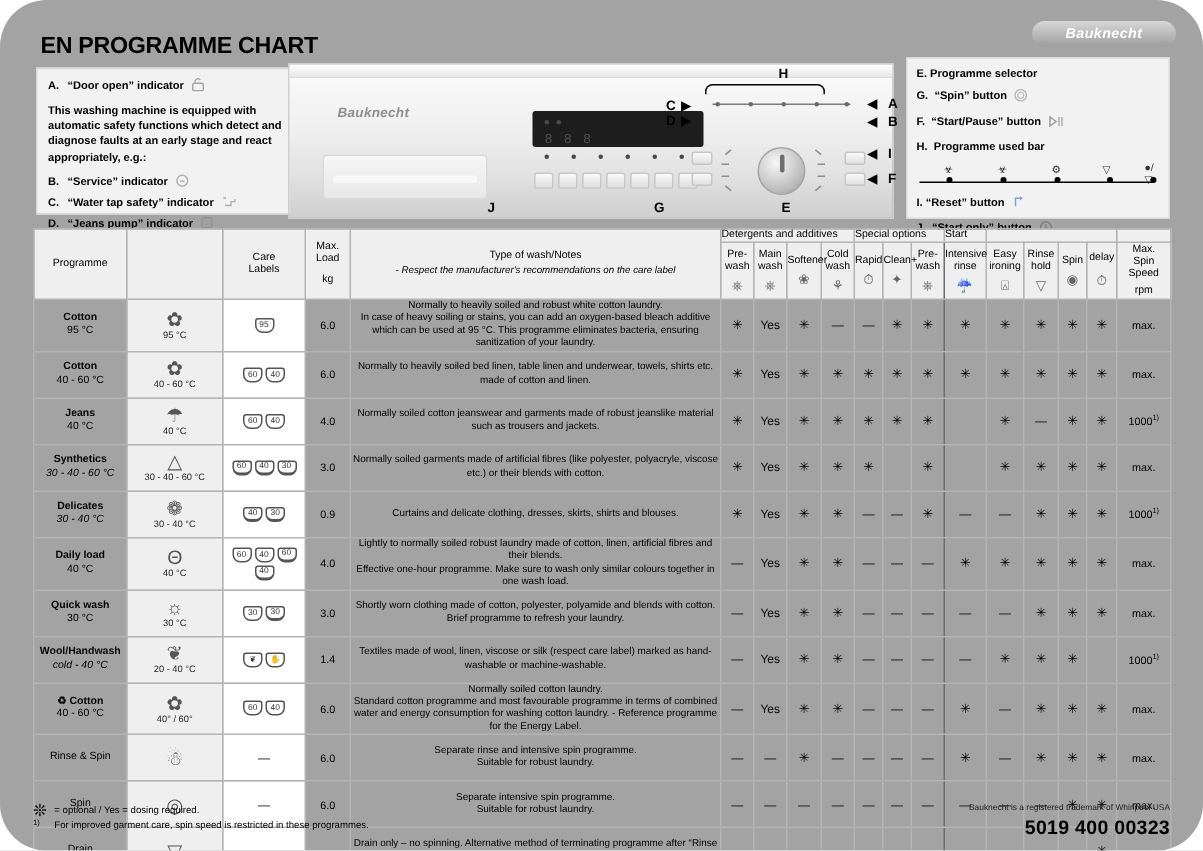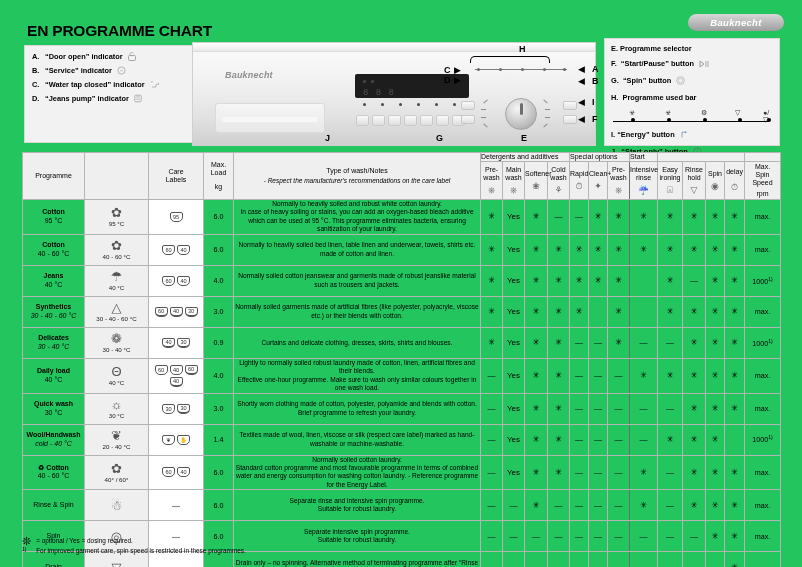--- a/index.html
+++ b/index.html
@@ -5,22 +5,23 @@
   * { box-sizing: border-box; }
   html, body {
     margin: 0; padding: 0;
     background: #ffffff;
     font-family: "Liberation Sans", sans-serif;
   }
   #page {
     position: relative;
     width: 802px;
     height: 567px;
-    background: #22c55e;
+    background: #a3a3a3;
     overflow: hidden;
+    border-radius: 31px;
   }
 
   
   #header-band {
     position: absolute;
     left: 0; top: 0; width: 802px; height: 152px;
   }
   #page-title {
     position: absolute;
     left: 27px; top: 22px;
@@ -305,38 +306,39 @@
           <span>“Door open” indicator</span>
           <span class="mini-ic">
             <svg width="8" height="9" viewBox="0 0 8 9">
                 <rect x="0.5" y="3.5" width="7" height="5" rx="1" fill="none" stroke="#777"></rect>
                 <path d="M2 3.5V2.3a2 2 0 0 1 3.6-1" fill="none" stroke="#777" stroke-width="0.9"></path>
               </svg>
           </span>
         </span>
       </div>
 
+      <div class="lg-note">This washing machine is equipped with automatic safety functions which detect and diagnose faults at an early stage and react appropriately, e.g.:</div>
 
       <div class="lg-row">
         <span class="lg-key">B.</span>
         <span class="lg-txt">
           <span>“Service” indicator</span>
           <span class="mini-ic">
             <svg width="9" height="9" viewBox="0 0 9 9">
                 <circle cx="4.5" cy="4.5" r="3.6" fill="none" stroke="#888"></circle>
                 <path d="M3 5.2c.8-.9 2.2-.9 3 0" fill="none" stroke="#888" stroke-width="0.8"></path>
               </svg>
           </span>
         </span>
       </div>
 
       <div class="lg-row">
         <span class="lg-key">C.</span>
         <span class="lg-txt">
-          <span>“Water tap closed” indicator</span>
+          <span>“Water tap safety” indicator</span>
           <span class="mini-ic">
             <svg width="11" height="9" viewBox="0 0 11 9">
                 <path d="M2 7h4V4.4h2.6V2.6" fill="none" stroke="#888" stroke-width="0.9"></path>
                 <path d="M1 1.2l1.6 1.6M2.6 1.2L1 2.8" stroke="#999" stroke-width="0.8"></path>
               </svg>
           </span>
         </span>
       </div>
 
       <div class="lg-row">
@@ -425,36 +427,36 @@
     <div class="callout" style="left:325px; top:133px;">J</div>
     <div class="callout" style="left:436px; top:133px;">G</div>
     <div class="callout" style="left:521px; top:133px;">E</div>
 
     <div id="legend-right">
       <div class="rg-row">
         <span>E.</span>
         <span>Programme selector</span>
       </div>
       <div class="rg-row">
+        <span>G.</span>&nbsp;
+        <span>“Spin” button</span>
+        <span class="mini-ic">
+          <svg width="9" height="9" viewBox="0 0 9 9">
+              <circle cx="4.5" cy="4.5" r="3.8" fill="none" stroke="#999"></circle>
+              <circle cx="4.5" cy="4.5" r="2" fill="none" stroke="#999" stroke-width="0.7"></circle>
+            </svg>
+        </span>
+      </div>
+      <div class="rg-row">
         <span>F.</span>&nbsp;
         <span>“Start/Pause” button</span>
         <span class="mini-ic">
           <svg width="10" height="8" viewBox="0 0 10 8">
               <path d="M1 1l4 3-4 3z" fill="none" stroke="#666"></path>
               <path d="M7 1v6M9 1v6" stroke="#666" stroke-width="0.8"></path>
-            </svg>
-        </span>
-      </div>
-      <div class="rg-row">
-        <span>G.</span>&nbsp;
-        <span>“Spin” button</span>
-        <span class="mini-ic">
-          <svg width="9" height="9" viewBox="0 0 9 9">
-              <circle cx="4.5" cy="4.5" r="3.8" fill="none" stroke="#999"></circle>
-              <circle cx="4.5" cy="4.5" r="2" fill="none" stroke="#999" stroke-width="0.7"></circle>
             </svg>
         </span>
       </div>
       <div class="rg-row">
         <span>H.</span>&nbsp;
         <span>Programme used bar</span>
       </div>
 
       <div id="flowbar-mini">
         <div class="fl"></div>
@@ -465,21 +467,21 @@
         <div class="fl-gl" style="left:88px;">⚙</div>
         <div class="fl-node" style="left:90px;"></div>
         <div class="fl-gl" style="left:122px;">▽</div>
         <div class="fl-node" style="left:125px;"></div>
         <div class="fl-gl" style="left:150px;">●/▽</div>
         <div class="fl-node" style="left:154px;"></div>
       </div>
 
       <div class="rg-row">
         <span>I.</span>
-        <span>“Energy” button</span>
+        <span>“Reset” button</span>
         <span class="mini-ic">
           <svg width="9" height="9" viewBox="0 0 9 9">
               <path d="M2 7.5V2.2h4.2" fill="none" stroke="#4a6fa5" stroke-width="1"></path>
               <path d="M5 0.9l2 1.3-2 1.3z" fill="#4a6fa5"></path>
             </svg>
         </span>
       </div>
       <div class="rg-row">
         <span>J.</span>&nbsp;
         <span>“Start only” button</span>
@@ -993,14 +995,18 @@
     <div>
       <div class="fstar">❊</div>
       <div style="font-size:5px; margin-top:-1px;">1)</div>
     </div>
     <div class="ftxt">
       <div>= optional  /  Yes = dosing required.</div>
       <div>For improved garment care, spin speed is restricted in these programmes.</div>
     </div>
   </div>
 
+  <div id="footer-right">
+    <div id="trademark-line">Bauknecht is a registered trademark of  Whirlpool USA</div>
+    <div id="doc-code">5019 400 00323</div>
+  </div>
 
 </div>
 
 </body></html>

